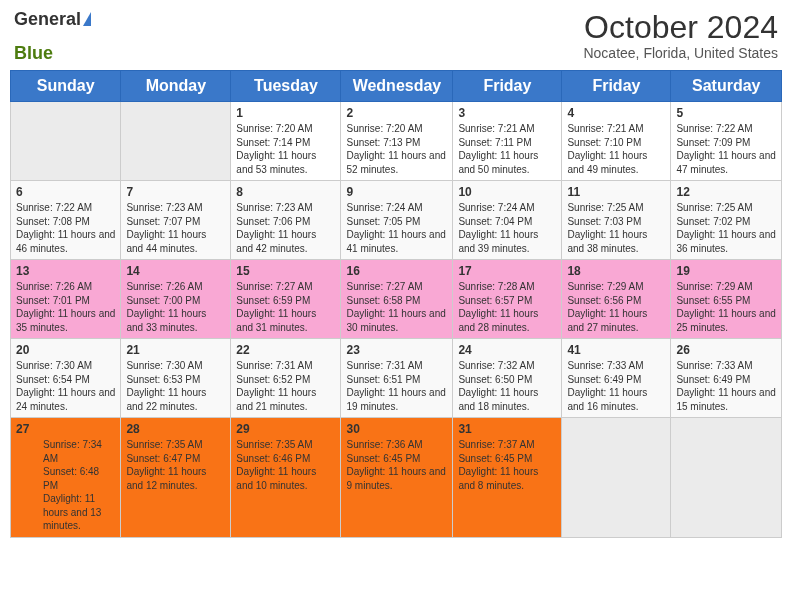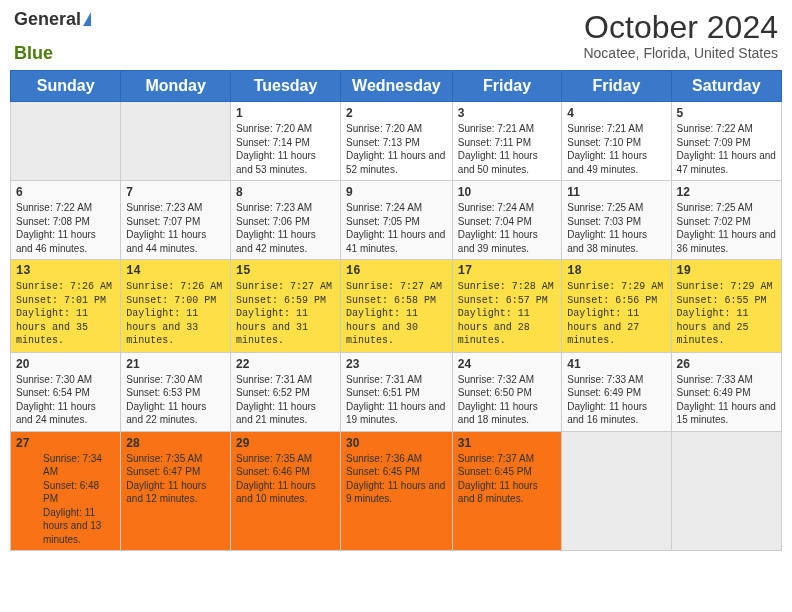--- a/index.html
+++ b/index.html
@@ -99,21 +99,21 @@
       display: block;
     }
     .day-info {
       font-size: 10px;
       line-height: 1.35;
       color: #333;
     }
     
     .row-1 td { background: #fff; }
     .row-2 td { background: #f0f4fa; }
-    .row-3 td { background: #fde047; font-family: Liberation Mono, monospace; }
+    .row-3 td { background: #f9a8d4; }
     .row-4 td { background: #f0f4fa; }
     .row-5 td { background: #f97316; }
     .row-1 td.empty, .row-2 td.empty, .row-3 td.empty, .row-4 td.empty, .row-5 td.empty {
       background: #ebebeb;
     }
   </style>
 </head>
 <body>
 
 <div class="header">

